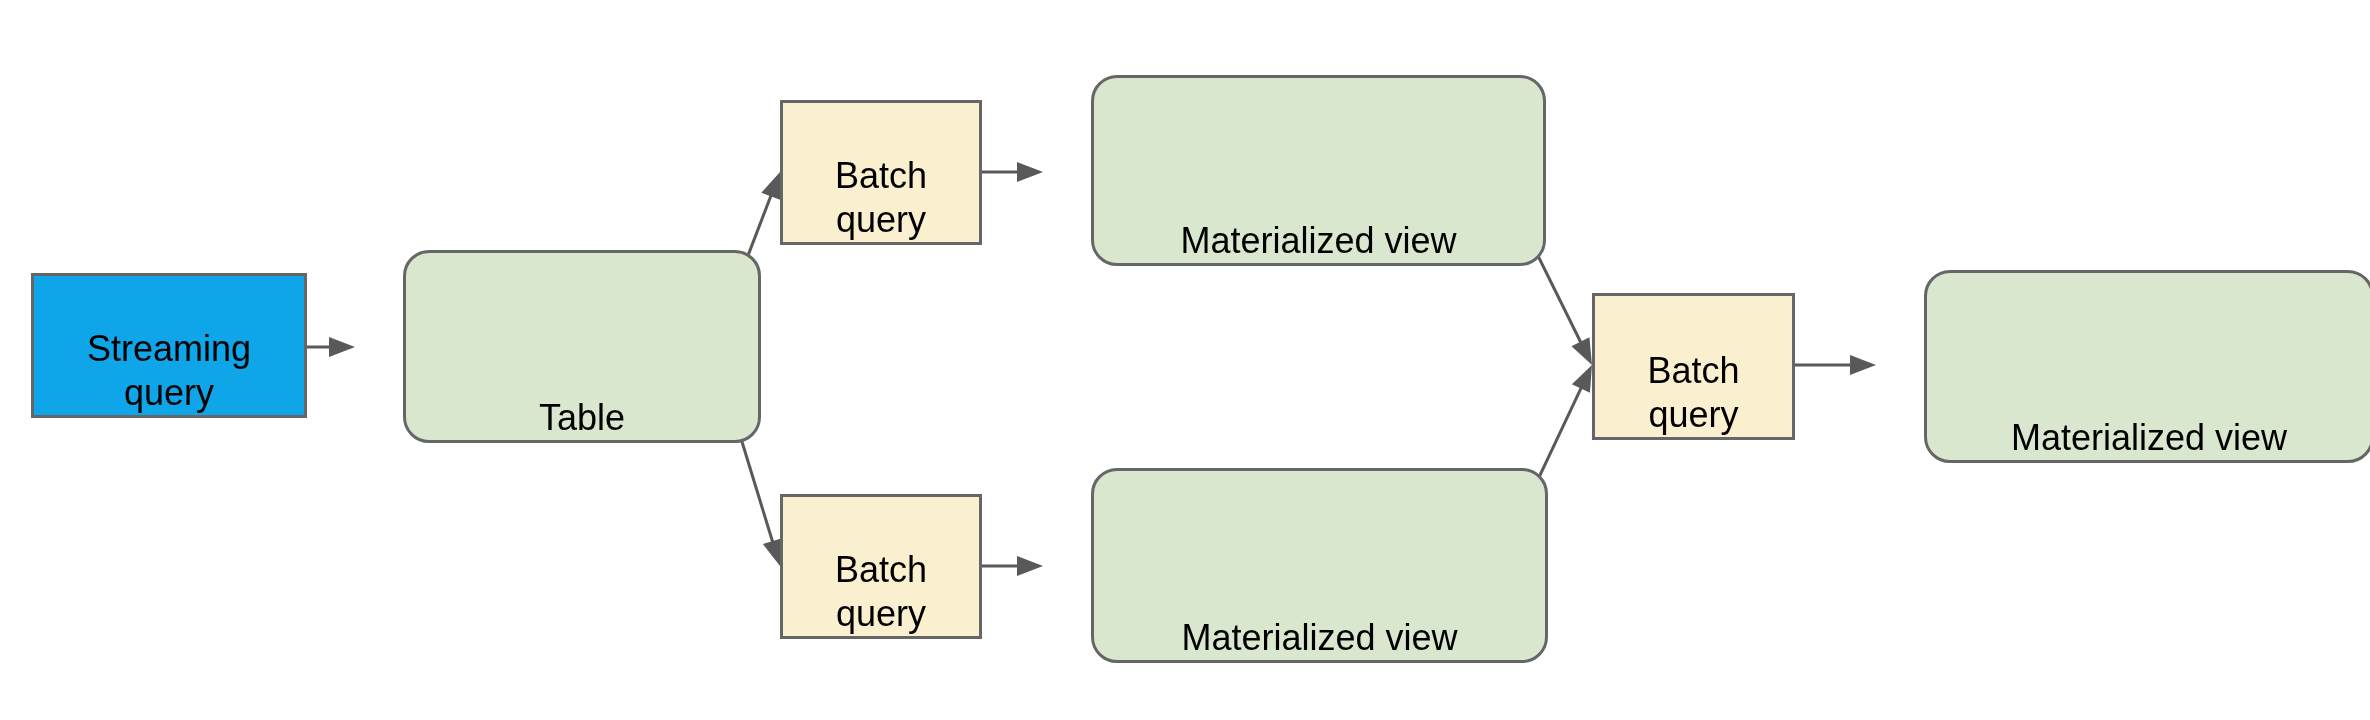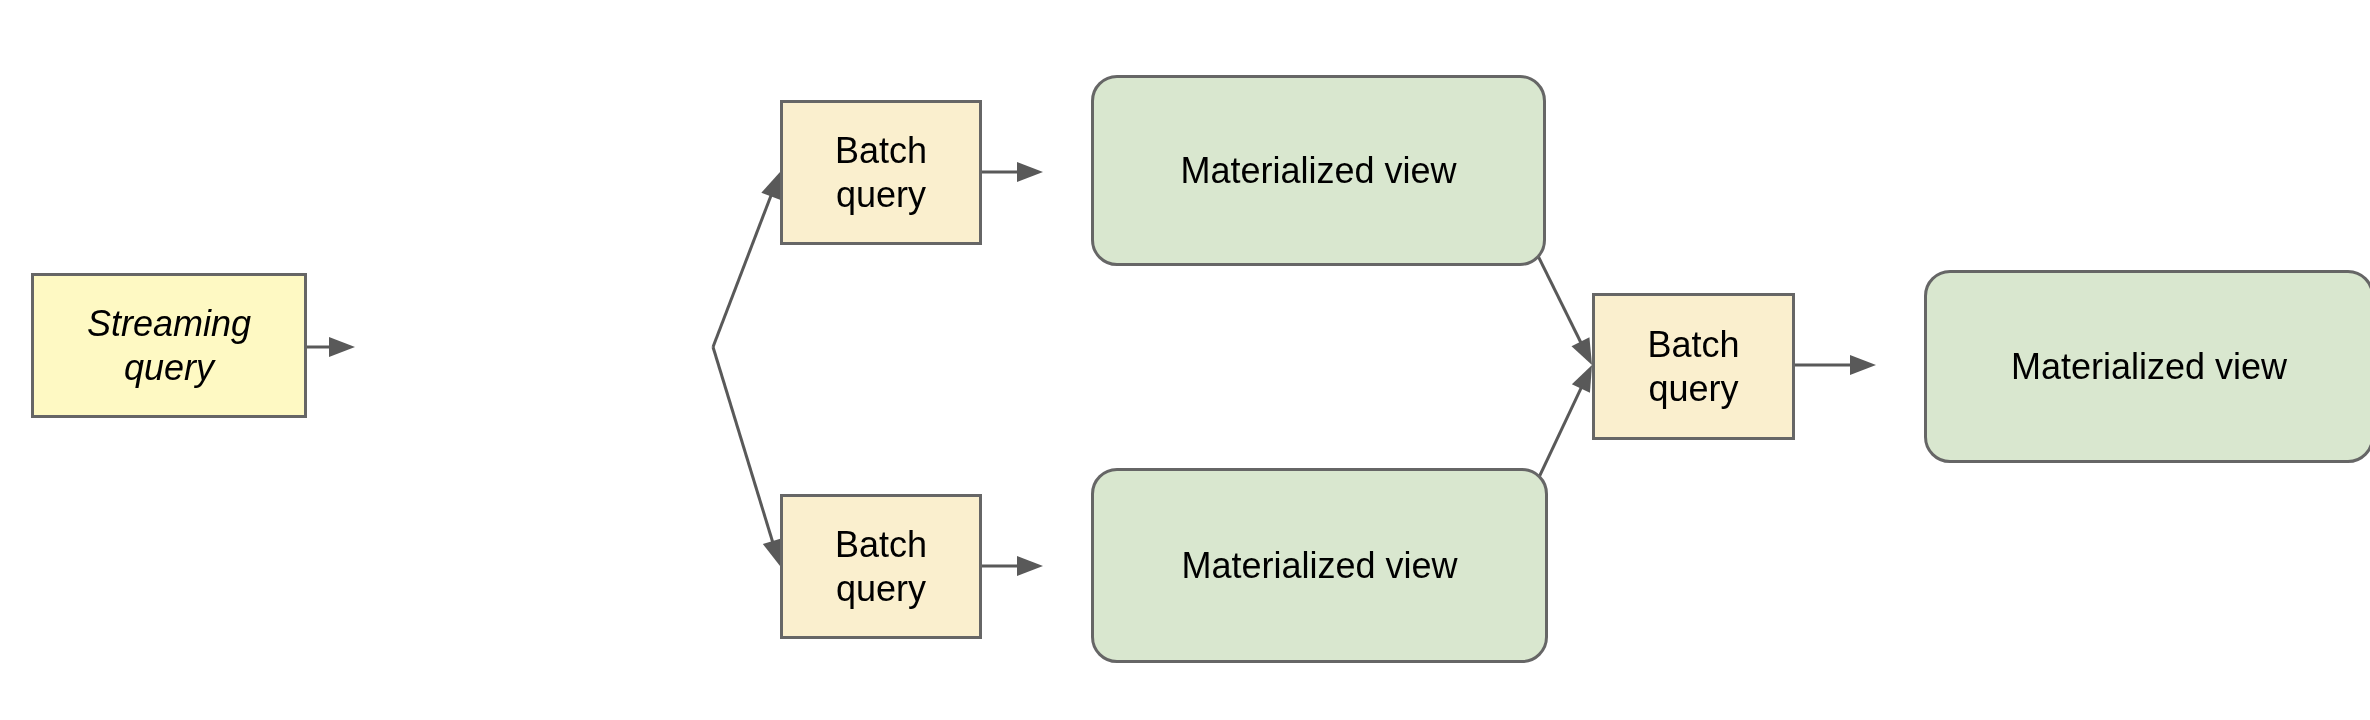--- a/index.html
+++ b/index.html
@@ -22,21 +22,21 @@
     left: 0;
     top: 0;
     width: 2370px;
     height: 720px;
     pointer-events: none;
   }
   .node {
     position: absolute;
     box-sizing: border-box;
     display: flex;
-    align-items: center;
+    align-items: flex-end;
     justify-content: center;
     text-align: center;
     color: #000000;
     font-family: "Liberation Sans", sans-serif;
     font-size: 36px;
     line-height: 1.22;
     white-space: pre-line;
     border-width: 3px;
     border-style: solid;
   }
@@ -85,25 +85,28 @@
       <g>
         <line x1="1500" y1="560" x2="1581.7594338602155" y2="386.7055477962824" stroke="#595959" stroke-width="3"></line>
         <polygon points="1592.00,365.00 1589.95,392.78 1571.86,384.25" fill="#595959"></polygon>
       </g>
       <g>
         <line x1="1795" y1="365" x2="1852" y2="365" stroke="#595959" stroke-width="3"></line>
         <polygon points="1876.00,365.00 1850.00,375.00 1850.00,355.00" fill="#595959"></polygon>
       </g>
     </svg>
 
-  <div class="node node-rect" style="left: 31px; top: 273px; width: 276px; height: 145px; background: #fef9c3; border-color: rgb(102, 102, 102); color: rgb(0, 0, 0); font-style: italic;">
+  <div class="node node-rect" style="left: 31px; top: 273px; width: 276px; height: 145px; background: #0ea5e9; border-color: rgb(102, 102, 102); color: rgb(0, 0, 0);">
     <span class="node-label">Streaming
 query</span>
   </div>
 
+  <div class="node node-rounded" style="left: 355px; top: 250px; width: 358px; height: 193px; background: rgb(217, 231, 207); border-color: rgb(102, 102, 102); color: rgb(0, 0, 0);">
+    <span class="node-label">Table</span>
+  </div>
 
   <div class="node node-rect" style="left: 780px; top: 100px; width: 202px; height: 145px; background: rgb(250, 239, 206); border-color: rgb(102, 102, 102); color: rgb(0, 0, 0);">
     <span class="node-label">Batch
 query</span>
   </div>
 
   <div class="node node-rect" style="left: 780px; top: 494px; width: 202px; height: 145px; background: rgb(250, 239, 206); border-color: rgb(102, 102, 102); color: rgb(0, 0, 0);">
     <span class="node-label">Batch
 query</span>
   </div>

